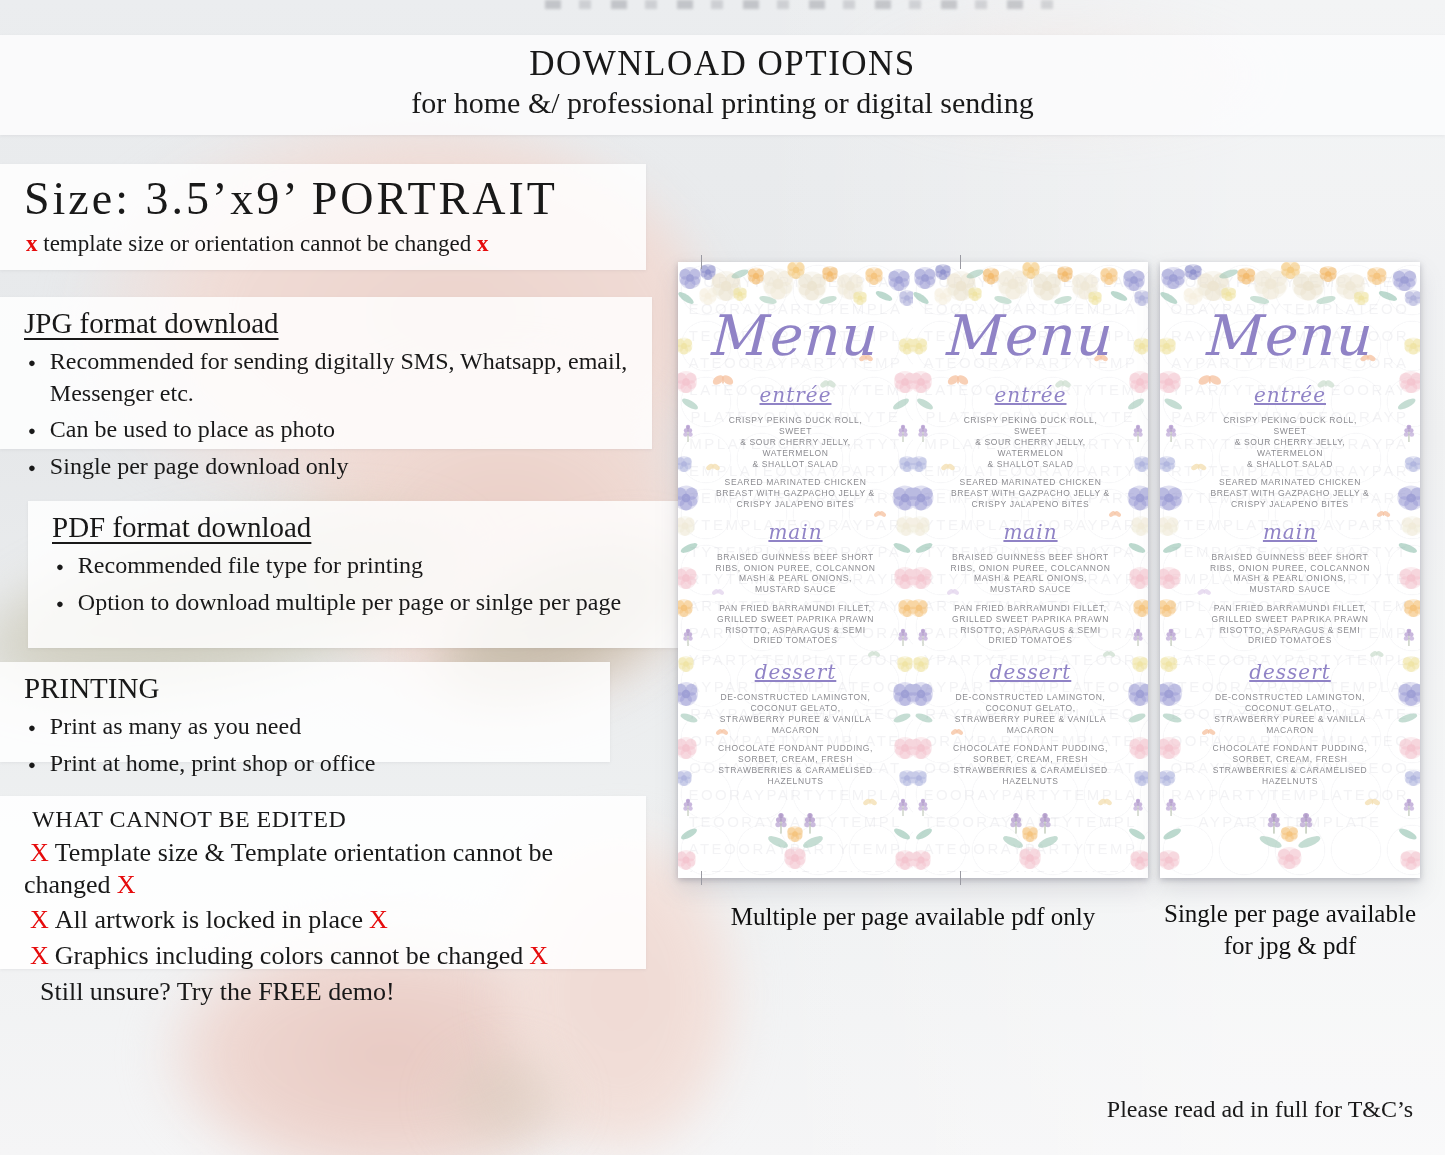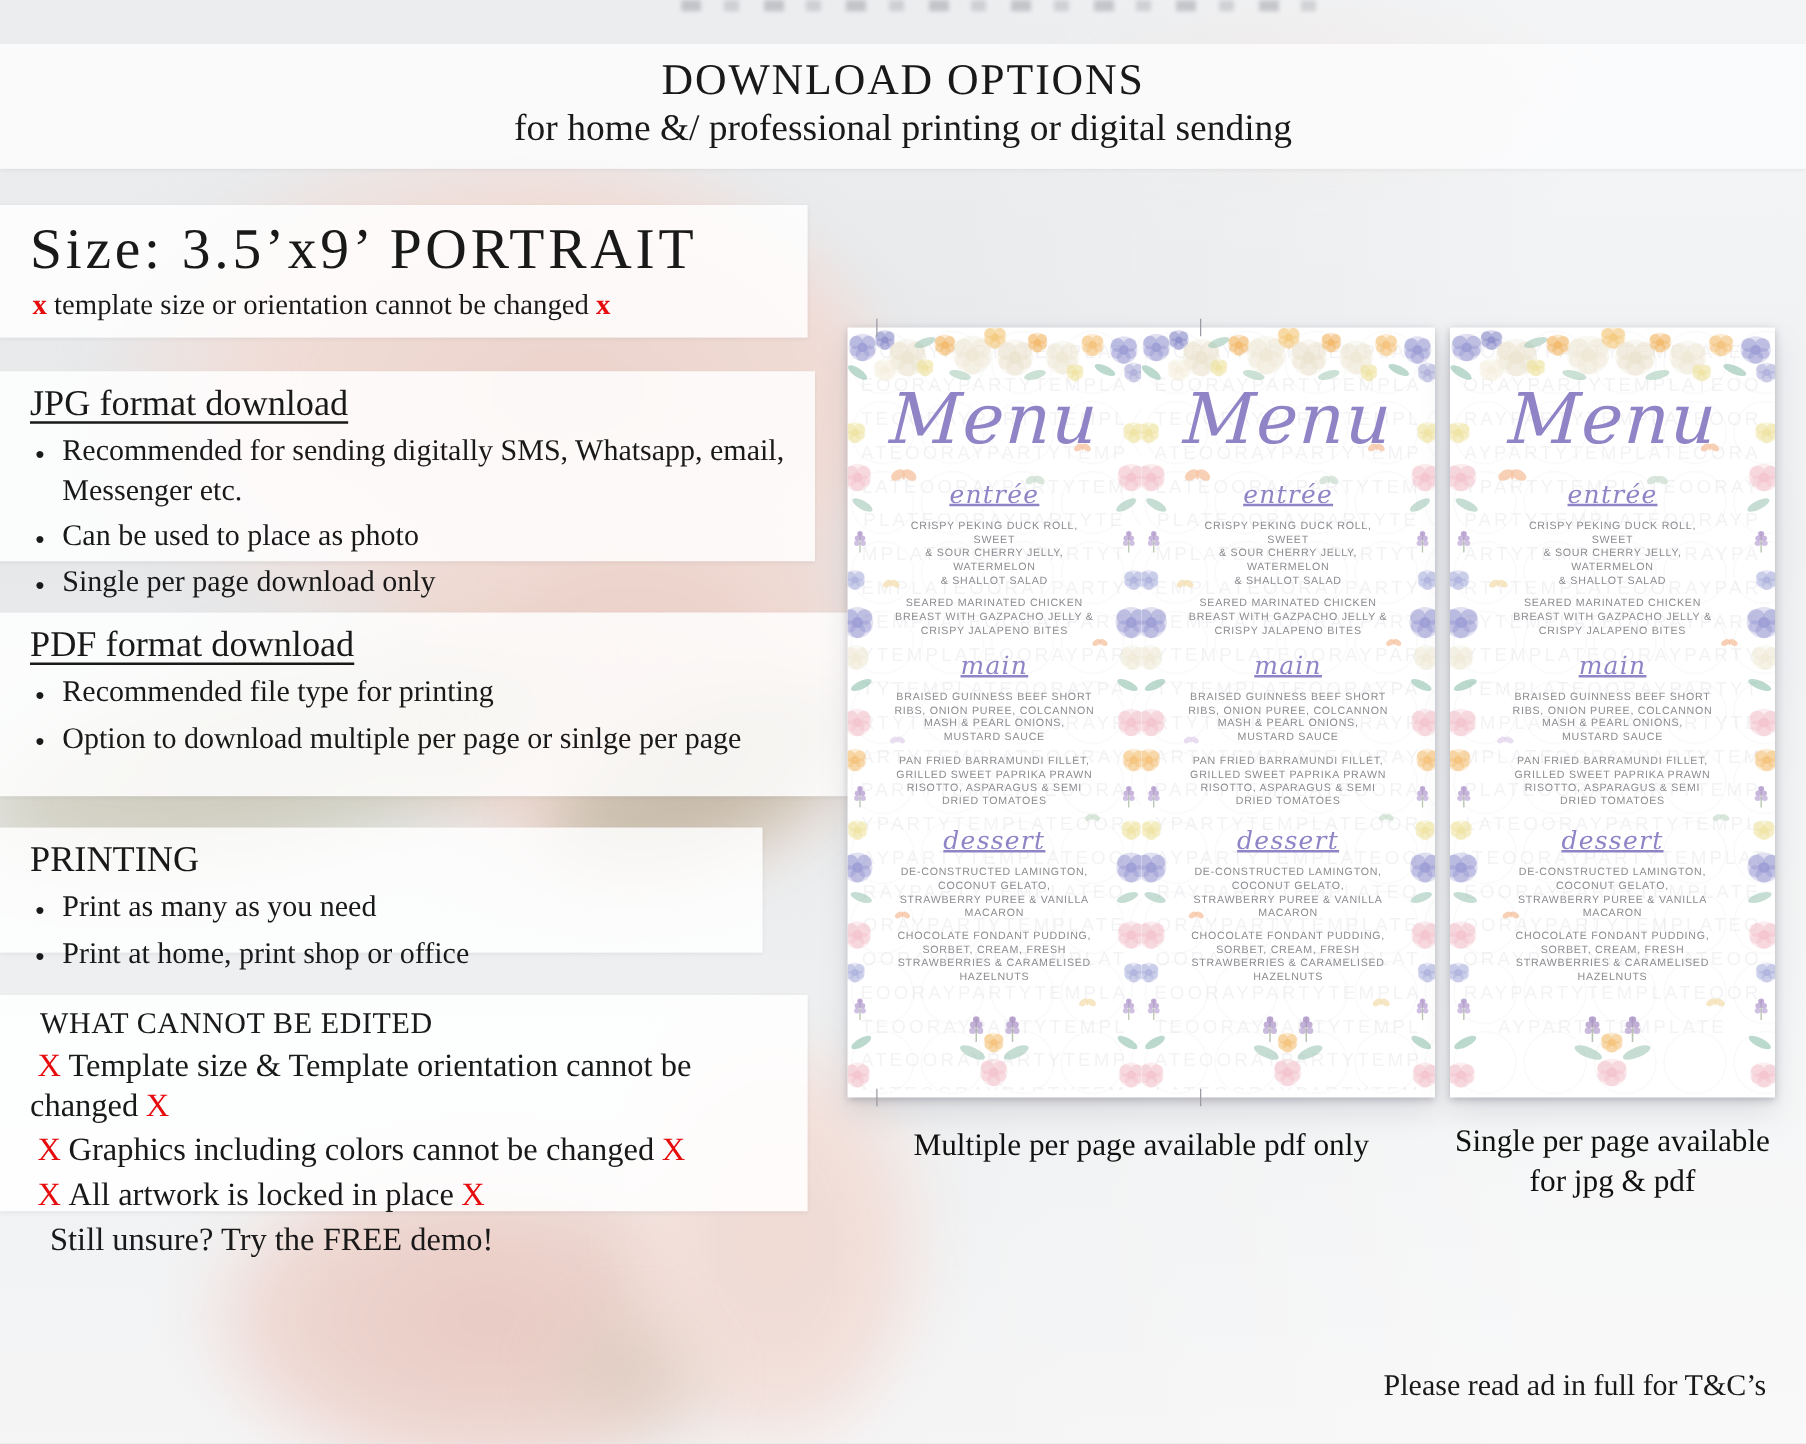--- a/index.html
+++ b/index.html
@@ -18,21 +18,21 @@
   .b7{left:850px;top:10px;width:430px;height:130px;background:radial-gradient(ellipse,#f0ded8 0%,transparent 75%);opacity:.7;}
   .b8{left:430px;top:1040px;width:150px;height:120px;background:radial-gradient(ellipse,#cdc7b5 0%,transparent 75%);opacity:.5;}
   
   .topcut{position:absolute;left:545px;top:0;width:520px;height:9px;opacity:.45;filter:blur(1.5px);
     background:repeating-linear-gradient(90deg,rgba(70,72,84,.55) 0 16px,transparent 16px 34px,rgba(70,72,84,.4) 34px 46px,transparent 46px 66px);pointer-events:none;}
   
   .band{position:absolute;left:0;background:rgba(255,255,255,.84);box-shadow:0 1px 3px rgba(80,80,90,.08);color:#191919;}
   .band-header{top:35px;width:1445px;height:100px;background:rgba(251,251,252,.93);text-align:center;}
   .band-size{top:164px;width:646px;height:106px;}
   .band-jpg{top:297px;width:652px;height:152px;}
-  .band-pdf{top:490px;width:752px;height:147px;}
+  .band-pdf{top:501px;width:752px;height:147px;margin-left:28px;}
   .band-print{top:662px;width:610px;height:100px;}
   .band-edit{top:796px;width:646px;height:173px;background:rgba(255,255,255,.88);}
   .h-title{font-size:35px;letter-spacing:1.5px;margin-top:9px;}
   .h-sub{font-size:30px;margin-top:2px;}
   .size-title{font-size:46px;letter-spacing:3px;padding:8px 0 0 24px;}
   .size-note{font-size:23px;padding:6px 0 0 26px;}
   .xr{color:#e60b0c;}
   .x-bold{font-weight:bold;}
   .sec-head{font-size:29px;padding:10px 0 0 24px;}
   .sec-head.u{text-decoration:underline;text-underline-offset:5px;}
@@ -227,22 +227,22 @@
         </li>
       <li>
           <span class="pre">Print at home, print shop or office</span>
         </li>
     </ul>
   </div>
 
   <div class="band band-edit">
     <div class="edit-head">WHAT CANNOT BE EDITED</div>
     <div class="edit-line"><span class="xr">X</span><span>Template size &amp; Template orientation cannot be changed</span><span class="xr">X</span></div>
+    <div class="edit-line"><span class="xr">X</span><span>All artwork is locked in place</span><span class="xr">X</span></div>
     <div class="edit-line"><span class="xr">X</span><span>Graphics including colors cannot be changed</span><span class="xr">X</span></div>
-    <div class="edit-line"><span class="xr">X</span><span>All artwork is locked in place</span><span class="xr">X</span></div>
     <div class="edit-foot">Still unsure? Try the FREE demo!</div>
   </div>
 
   <div class="sheet sheet-left">
     <div class="trim tt p1"></div>
     <div class="trim tt p2"></div>
     <div class="trim tb p1"></div>
     <div class="trim tb p2"></div>
 
     <div class="menu-panel">

